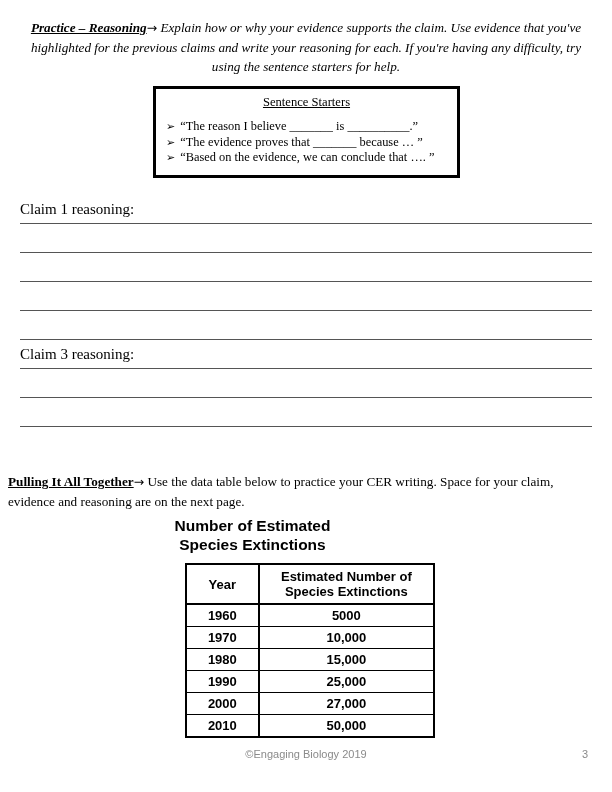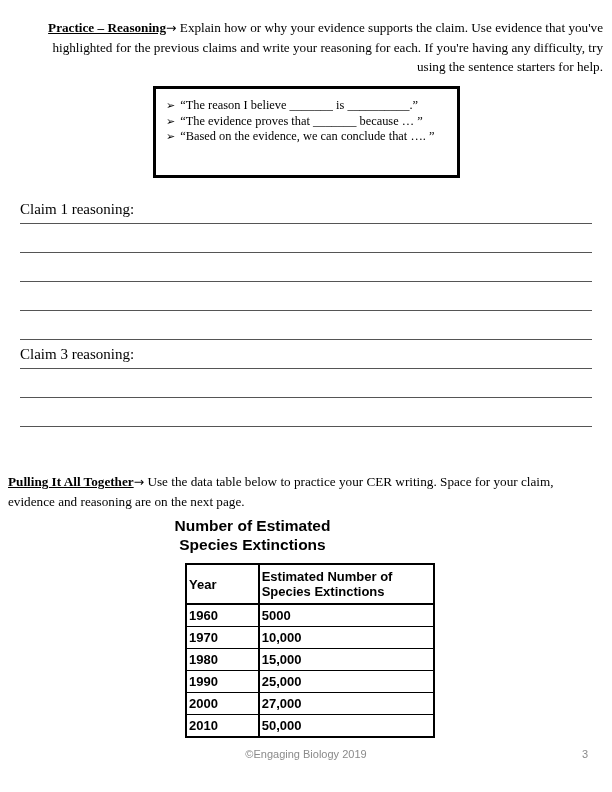--- a/index.html
+++ b/index.html
@@ -11,24 +11,25 @@
     position:relative;
     overflow:hidden;
     -webkit-font-smoothing:antialiased;
   }
 
   .page { position:absolute; inset:0; }
 
   
   .intro {
     position:absolute;
-    left:31px; top:18px; width:572px;
+    left:20px; top:18px; width:572px;
     font-size:13.2px;
     line-height:19.5px;
-    text-align:right;
+    text-align:center;
+    font-style:italic;
   }
   .heading-underline {
     font-weight:bold;
     text-decoration:underline;
   }
   .arrow { font-family:"DejaVu Sans", sans-serif; font-size:12.5px; }
 
   
   .ss-box {
     position:absolute;
@@ -107,21 +108,21 @@
     left:185px; top:563px;
     width:250px;
     border-collapse:collapse;
     font-family:"Liberation Sans", sans-serif;
     font-weight:bold;
     font-size:13px;
     background:#fff;
   }
   .data-table th, .data-table td {
     border:1px solid #000;
-    text-align:left;
+    text-align:center;
     padding:1px 2px;
   }
   .data-table thead th {
     border-top:2.5px solid #000;
     border-bottom:2.5px solid #000;
     line-height:15px;
     padding:4px 2px;
   }
   .data-table thead th.col-year { width:70px; }
   .data-table thead th.col-value { width:178px; }
@@ -159,20 +160,21 @@
 <body>
 
 <div class="page">
 
   <div class="intro">
     <span class="heading-underline">Practice – Reasoning</span><span class="arrow">→</span>
     <span>Explain how or why your evidence supports the claim. Use evidence that you've highlighted for the previous claims and write your reasoning for each. If you're having any difficulty, try using the sentence starters for help.</span>
   </div>
 
   <div class="ss-box">
+    <div class="ss-title">Sentence Starters</div>
     <ul class="ss-list">
       <li>
         <span class="ss-bullet">➢</span><span>“The reason I believe _______ is __________.”</span>
       </li>
       <li>
         <span class="ss-bullet">➢</span><span>“The evidence proves  that _______ because … ”</span>
       </li>
       <li>
         <span class="ss-bullet">➢</span><span>“Based on the evidence, we can conclude that …. ”</span>
       </li>

